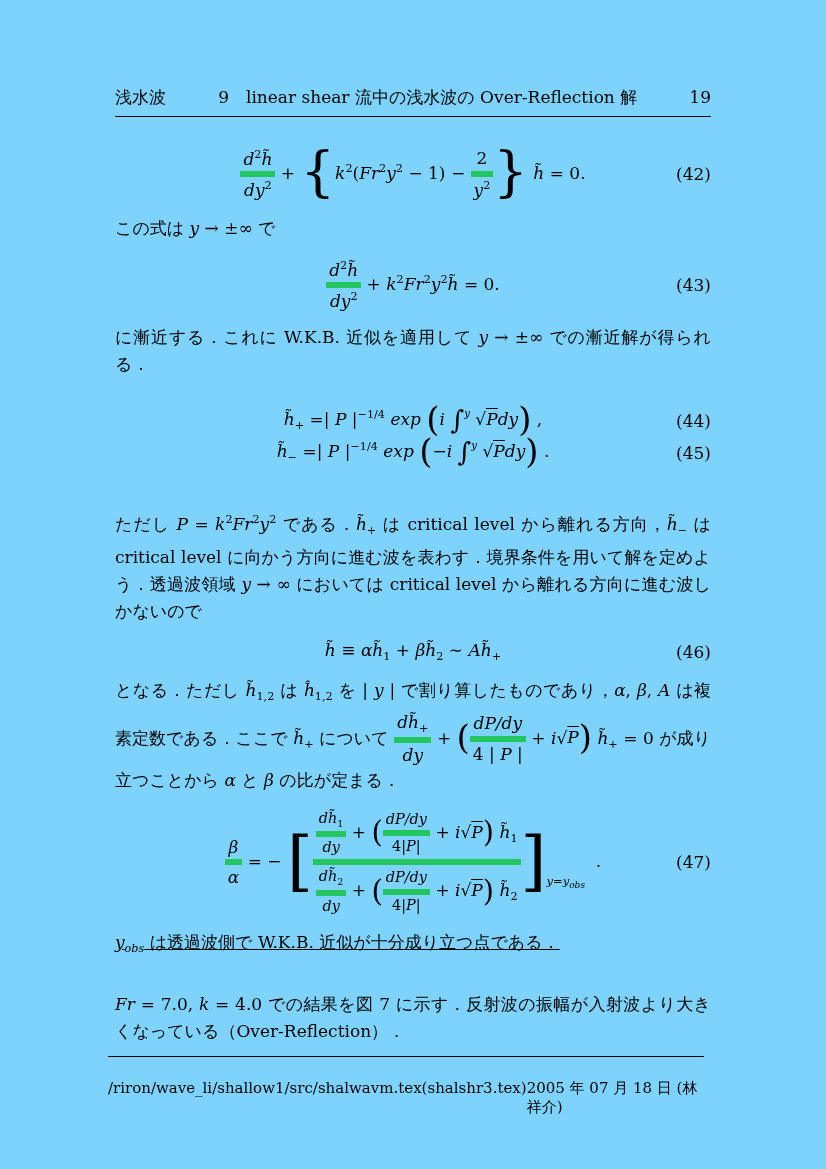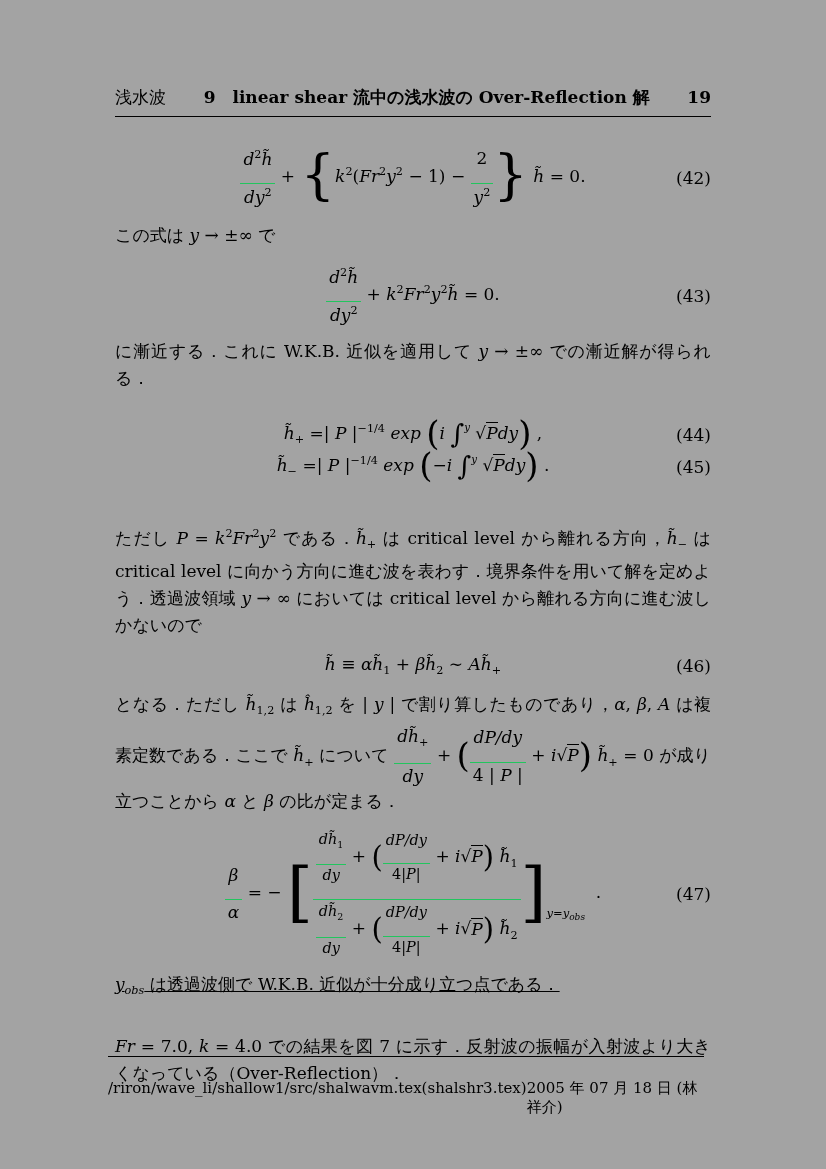--- a/index.html
+++ b/index.html
@@ -1,23 +1,23 @@
 <!DOCTYPE html>
 <html><head>
 <meta charset="utf-8">
 <style>
   html,body{margin:0;padding:0;background:#fff;}
-  .page{position:relative;width:826px;height:1169px;background:#a3a3a3;color:#000;
+  .page{position:relative;width:826px;height:1169px;background:#7dd3fc;color:#000;
         font-family:"DejaVu Serif","Liberation Serif",serif;overflow:hidden;}
   .col{position:absolute;left:115px;top:0;width:596px;}
 
   
   .header{display:flex;justify-content:space-between;align-items:baseline;
           margin-top:86px;padding-bottom:7px;border-bottom:1.6px solid #000;font-size:17px;}
-  .h-center,.h-page{font-weight:bold;}
+  .h-center,.h-page{font-weight:normal;}
 
   
   .para{font-size:17px;line-height:27px;text-align:justify;margin:0;}
   .para-1{margin-top:14px;}
   .para-2{margin-top:12px;}
   .para-3{margin-top:40px;}
   .para-4{margin-top:12px;}
   .para-5{margin-top:12px;text-decoration:underline;}
   .para-6{margin-top:28px;}
 
@@ -27,21 +27,21 @@
   .eq-42{margin-top:30px;}
   .eq-43{margin-top:16px;}
   .eq-44{margin-top:30px;}
   .eq-45{margin-top:6px;}
   .eq-46{margin-top:14px;}
   .eq-47{margin-top:14px;}
 
   
   i{font-family:"DejaVu Serif","Liberation Serif",serif;}
   .fr{display:inline-block;vertical-align:middle;text-align:center;line-height:1.2;}
-  .fr .nu{display:block;padding:1px 3px 14px;border-bottom:1px solid #22c55e;}
+  .fr .nu{display:block;padding:1px 3px 2px;border-bottom:6px solid #22c55e;}
   .fr .de{display:block;padding:2px 3px 1px;}
   sup{font-size:0.66em;}
   sub{font-size:0.66em;}
   .sm{font-size:0.85em;text-align:center;}
   .rt{white-space:nowrap;font-style:normal;}
   .rb{border-top:1px solid #000;}
   .in{font-size:1.55em;font-style:normal;line-height:0;vertical-align:-0.15em;}
   .is{font-size:0.6em;position:relative;top:-0.85em;}
   .brc{font-size:3.2em;line-height:0;vertical-align:middle;font-style:normal;position:relative;top:-0.04em;}
   .pr{font-size:2em;line-height:0;vertical-align:middle;font-style:normal;position:relative;top:-0.04em;}

